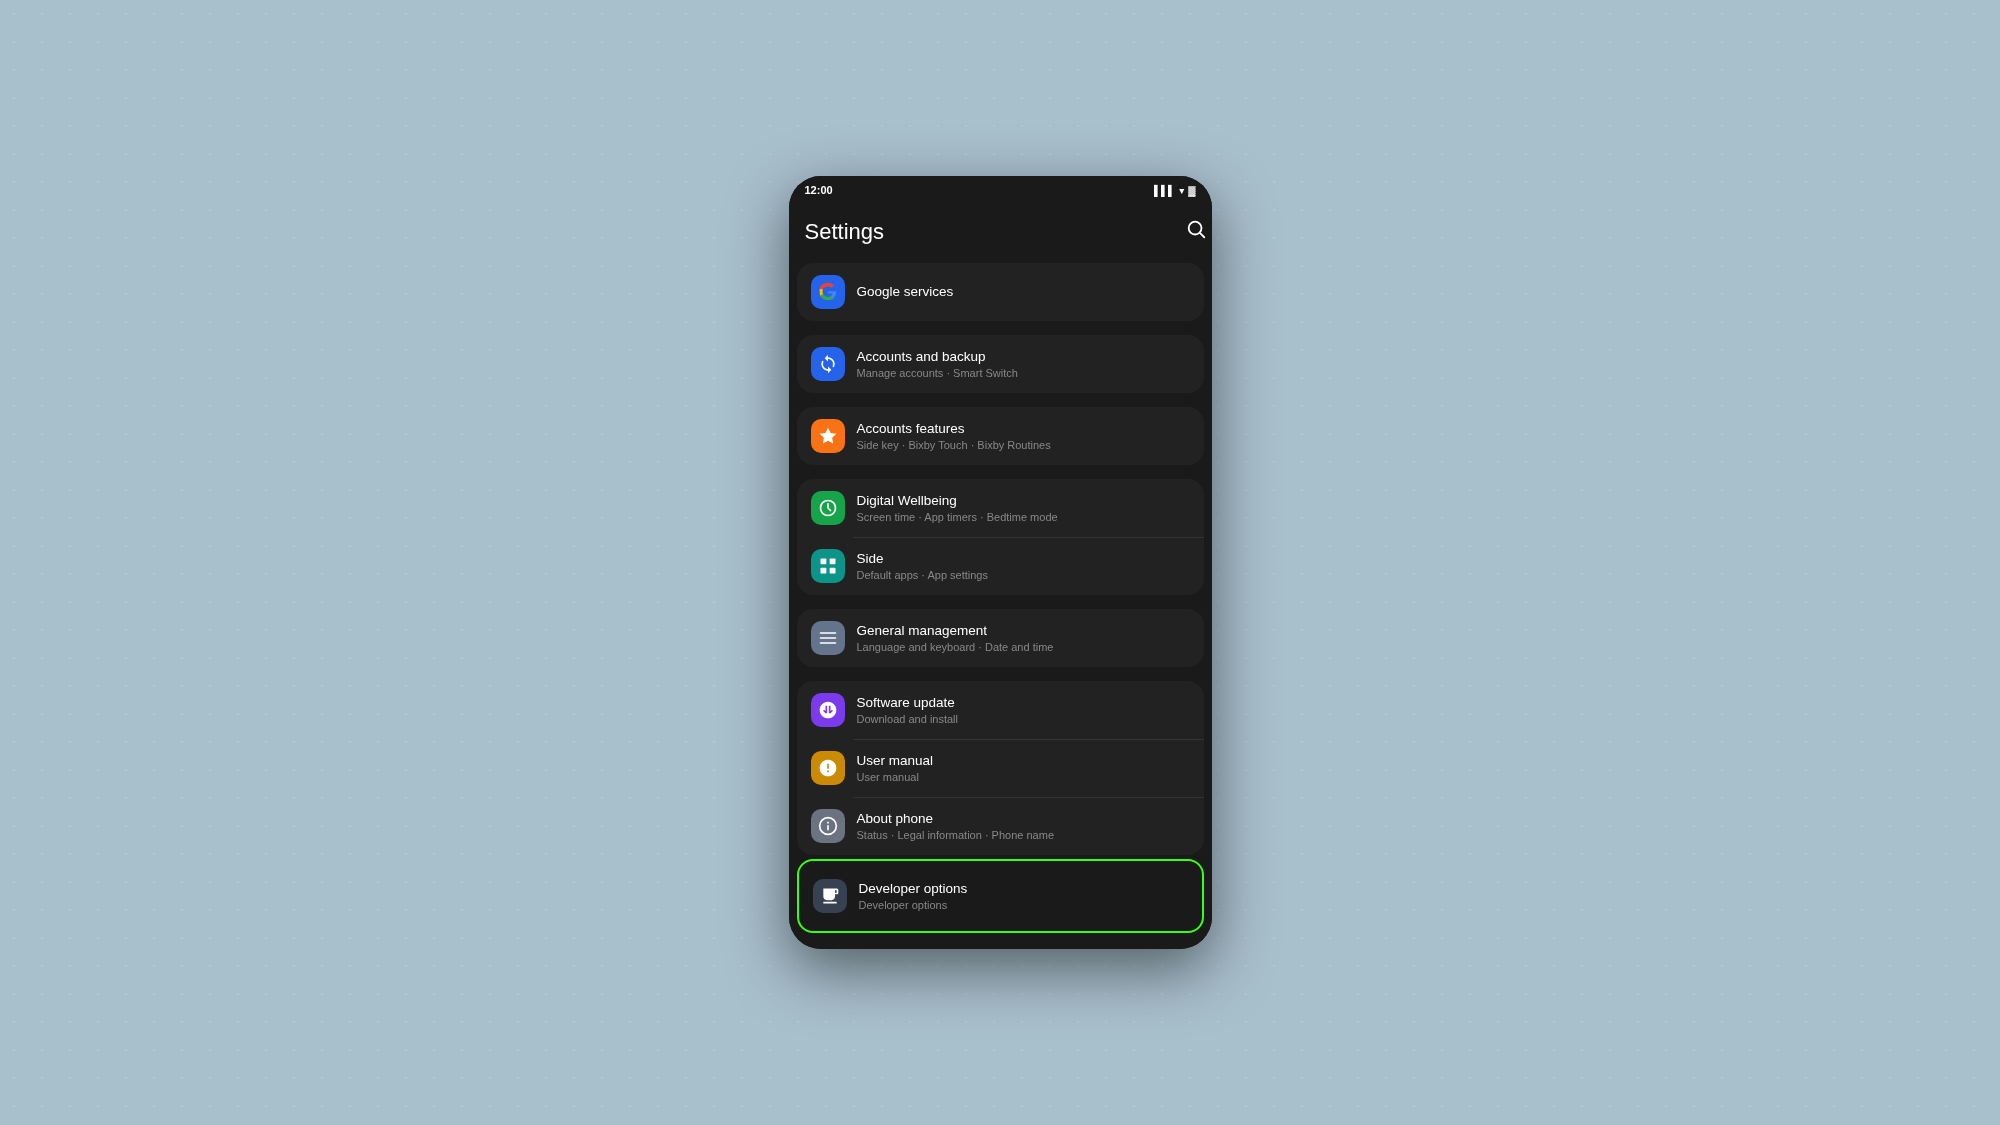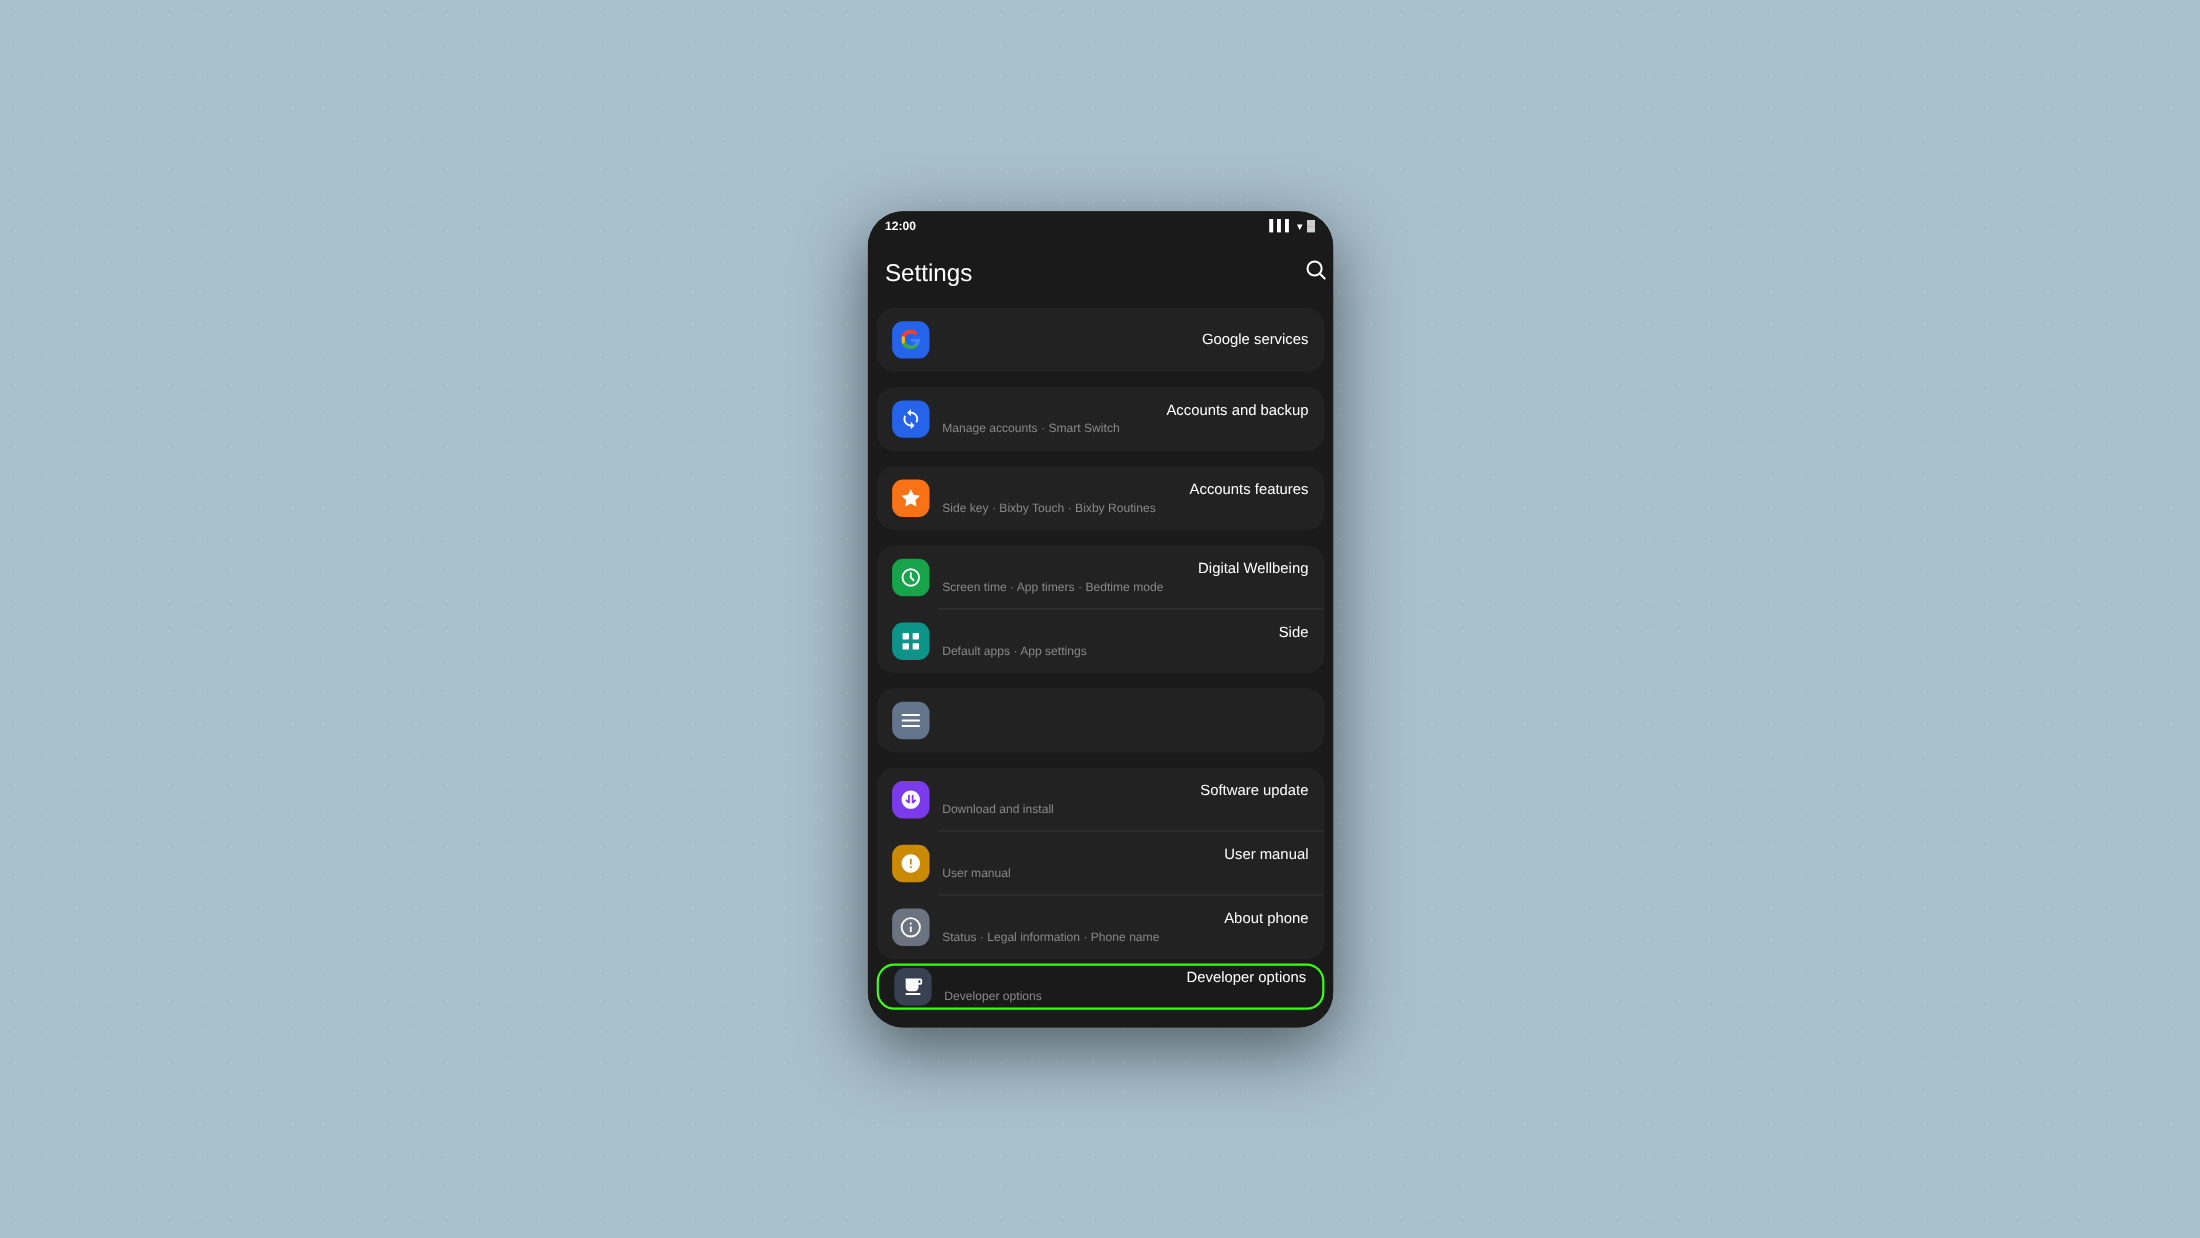--- a/index.html
+++ b/index.html
@@ -130,21 +130,20 @@
 
     .item-text {
       flex: 1;
     }
 
     .item-title {
       color: #ffffff;
       font-size: 13.5px;
       font-weight: 400;
       line-height: 1.3;
-      text-align: right;
     }
 
     .item-subtitle {
       color: #888888;
       font-size: 11px;
       margin-top: 1px;
       line-height: 1.3;
     }
 
     
@@ -161,21 +160,21 @@
 
     .developer-item {
       background: #1a1a1a;
       border: 2.5px solid #39ff14;
       border-radius: 16px;
       margin: 4px 8px 8px 8px;
       overflow: hidden;
     }
 
     .developer-item .settings-item {
-      padding: 2px 14px;
+      padding: 18px 14px;
     }
 
     
     .icon-svg {
       width: 20px;
       height: 20px;
       fill: white;
     }
 
     .spacer {
@@ -291,20 +290,24 @@
 
     <div class="settings-group">
       <div class="settings-item">
         <div class="item-icon icon-slate">
           <svg class="icon-svg" viewBox="0 0 24 24">
             <line x1="3" y1="6" x2="21" y2="6" stroke="white" stroke-width="2" stroke-linecap="round"></line>
             <line x1="3" y1="12" x2="21" y2="12" stroke="white" stroke-width="2" stroke-linecap="round"></line>
             <line x1="3" y1="18" x2="21" y2="18" stroke="white" stroke-width="2" stroke-linecap="round"></line>
           </svg>
         </div>
+        <div class="item-text">
+          <div class="item-title">General management</div>
+          <div class="item-subtitle">Language and keyboard · Date and time</div>
+        </div>
       </div>
     </div>
 
     <div class="spacer"></div>
 
     <div class="settings-group">
       <div class="settings-item">
         <div class="item-icon icon-purple">
           <svg class="icon-svg" viewBox="0 0 24 24">
             <path d="M12 2C6.48 2 2 6.48 2 12s4.48 10 10 10 10-4.48 10-10S17.52 2 12 2zm-1 14H9l-3-3 1.41-1.41L9 13.17V7h2v9zm5.59-1.59L15 16h-2V7h2v6.17l1.59-1.58L18 13l-2.41 2.41z" fill="white"></path>

